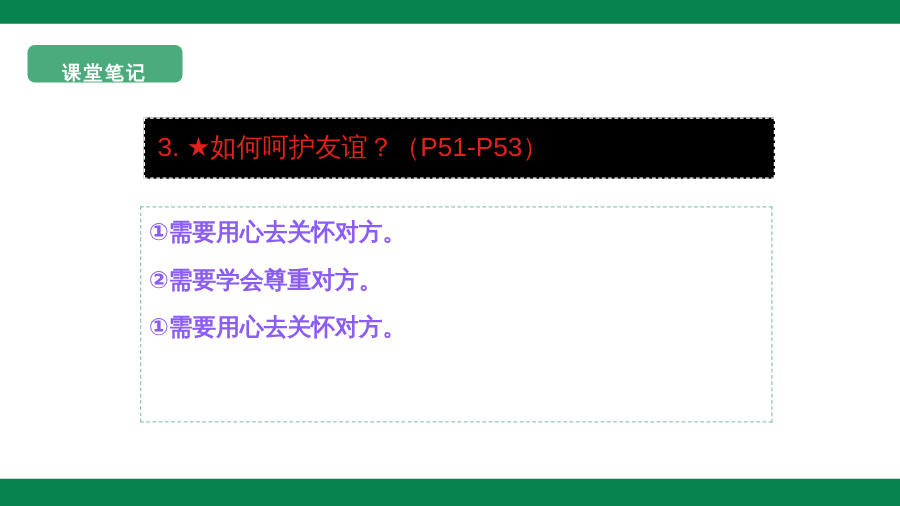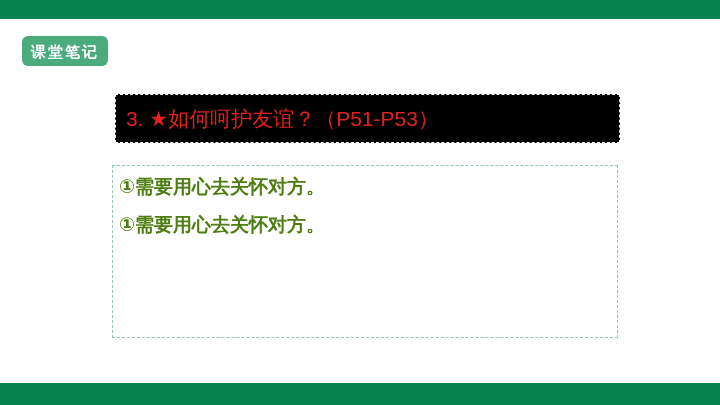--- a/index.html
+++ b/index.html
@@ -40,27 +40,27 @@
     width: 720px;
     height: 22px;
     background: #07834e;
   }
 
   
   .badge {
     position: absolute;
     left: 22px;
     top: 36px;
-    width: 86px;
+    width: 124px;
     height: 30px;
     background: #4bab7c;
     border-radius: 6px;
     box-sizing: border-box;
     display: flex;
-    align-items: center;
+    align-items: flex-end;
     justify-content: center;
   }
   .badge-label {
     color: #ffffff;
     font-size: 15px;
     font-weight: bold;
     letter-spacing: 2px;
     line-height: 1;
     white-space: nowrap;
   }
@@ -92,21 +92,21 @@
     position: absolute;
     left: 112px;
     top: 165px;
     width: 506px;
     height: 173px;
     border: 1px dashed #8fc9b2;
     box-sizing: border-box;
     padding: 11px 6px 0 6px;
   }
   .content-line {
-    color: #4d7c0f;
+    color: #8b5cf6;
     font-size: 19px;
     font-weight: bold;
     line-height: 1;
     margin: 0 0 19px 0;
     white-space: nowrap;
   }
   .content-line:last-child {
     margin-bottom: 0;
   }
 </style>
@@ -120,18 +120,19 @@
   <div class="badge">
     <span class="badge-label">课堂笔记</span>
   </div>
 
   <div class="title-box">
     <span class="title-text">3. ★如何呵护友谊？（P51-P53）</span>
   </div>
 
   <div class="content-box">
     <p class="content-line">①需要用心去关怀对方。</p>
+    <p class="content-line">②需要学会尊重对方。</p>
     <p class="content-line">①需要用心去关怀对方。</p>
   </div>
 
   <div class="banner-bottom"></div>
 
 </div>
 
 </body></html>

